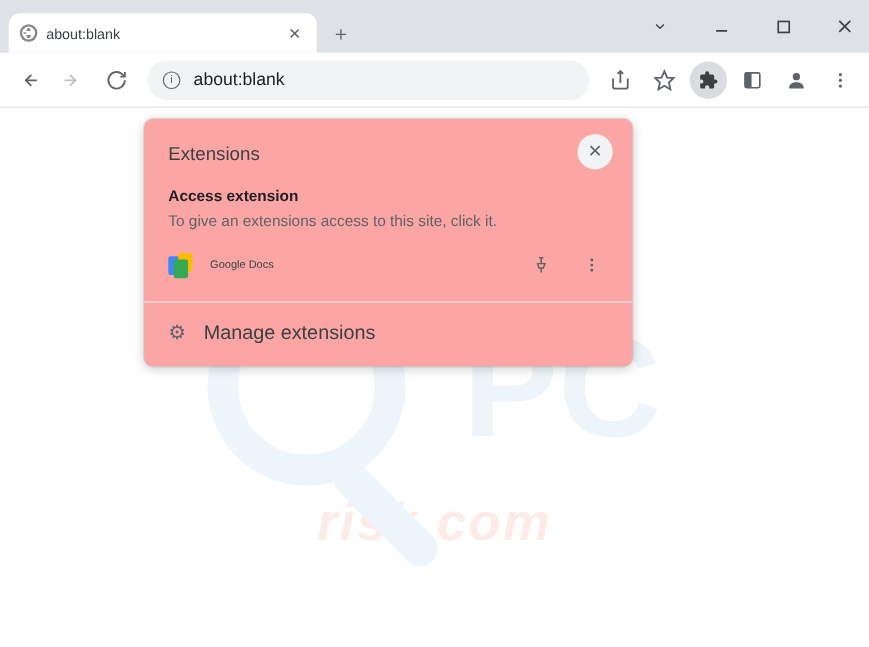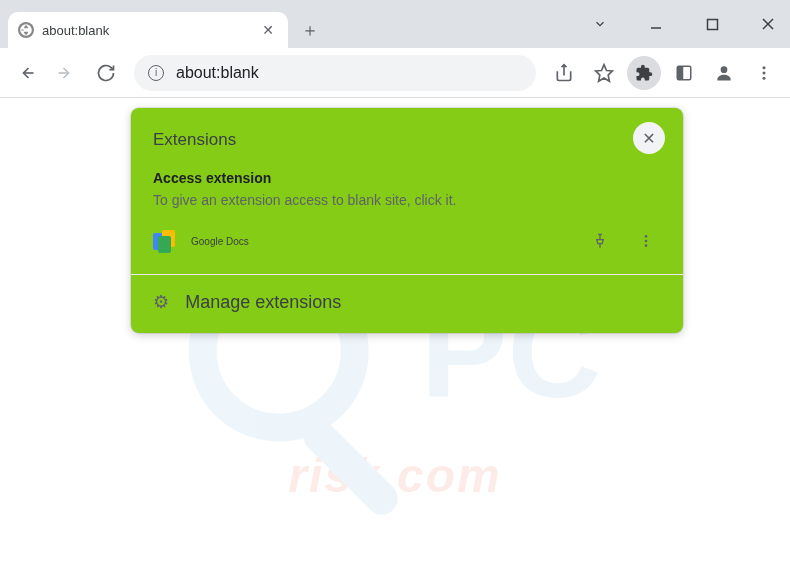--- a/index.html
+++ b/index.html
@@ -15,21 +15,21 @@
     .win-caret,.win-min,.win-max,.win-close { width: 28px; height: 28px; display:flex; align-items:center; justify-content:center; color:#3c4043; cursor:pointer; }
     
     .toolbar { height: 50px; background: #fff; display: flex; align-items: center; padding: 0 8px; gap: 4px; border-bottom: 1px solid #dadce0; }
     .navbtn { width: 36px; height: 36px; border-radius: 50%; display: flex; align-items: center; justify-content: center; cursor: pointer; color: #5f6368; }
     .navbtn.disabled { color: #bdc1c6; cursor: default; }
     .omnibox { flex: 1; height: 36px; background: #f1f3f4; border-radius: 18px; display: flex; align-items: center; padding: 0 14px; margin: 0 6px; }
     .info-circle { width: 16px; height: 16px; border: 1.5px solid #5f6368; border-radius: 50%; display: flex; align-items: center; justify-content: center; font-size: 10px; color: #5f6368; margin-right: 12px; }
     .url { font-size: 16px; color: #202124; flex: 1; outline: none; }
     .ext-badge { width: 34px; height: 34px; border-radius: 50%; background: #dadce0; display: flex; align-items: center; justify-content: center; }
     
-    .popup { position: absolute; top: 108px; left: 131px; width: 552px; background: #84cc16; border-radius: 8px; box-shadow: 0 2px 10px rgba(0,0,0,0.2), 0 0 0 1px rgba(0,0,0,0.08); z-index: 10; }
+    .popup { position: absolute; top: 108px; left: 131px; width: 444px; background: #fca5a5; border-radius: 8px; box-shadow: 0 2px 10px rgba(0,0,0,0.2), 0 0 0 1px rgba(0,0,0,0.08); z-index: 10; }
     .popup-header { display: flex; align-items: center; justify-content: space-between; padding: 18px 22px 4px 22px; }
     .popup-title { font-size: 17px; color: #3c4043; }
     .popup-close { width: 32px; height: 32px; border-radius: 50%; background: #f1f3f4; display: flex; align-items: center; justify-content: center; cursor: pointer; color: #5f6368; margin-top: -4px; margin-right: -4px; }
     .popup-section { padding: 12px 22px 14px 22px; }
     .section-title { font-size: 14px; font-weight: 600; color: #202124; margin-bottom: 6px; }
     .section-desc { font-size: 14px; color: #5f6368; margin-bottom: 14px; }
     .ext-row { display: flex; align-items: center; gap: 16px; padding: 4px 0; }
     .ext-icon { width: 22px; height: 22px; position: relative; }
     .ext-icon .b1 { position:absolute; left:0; top:3px; width:13px; height:17px; background:#4285f4; border-radius:2px;}
     .ext-icon .b2 { position:absolute; right:0; top:0; width:13px; height:17px; background:#fbbc04; border-radius:2px;}
@@ -162,21 +162,21 @@
   </div>
 </div>
 
 <div class="popup">
   <div class="popup-header">
     <div class="popup-title">Extensions</div>
     <div class="popup-close">✕</div>
   </div>
   <div class="popup-section">
     <div class="section-title">Access extension</div>
-    <div class="section-desc">To give an extension access to blank site, click it.</div>
+    <div class="section-desc">To give an extensions access to this site, click it.</div>
     <div class="ext-row">
       <div class="ext-icon">
           <div class="b1"></div>
           <div class="b2"></div>
           <div class="b3"></div>
         </div>
       <div class="ext-name">Google Docs</div>
       <div class="pin-btn">
           <svg width="16" height="16" viewBox="0 0 24 24" fill="none" stroke="#5f6368" stroke-width="2">
             <path d="M12 2l0 8M9 2h6M7 10h10l-2 6H9l-2-6zM12 16v6"></path>

